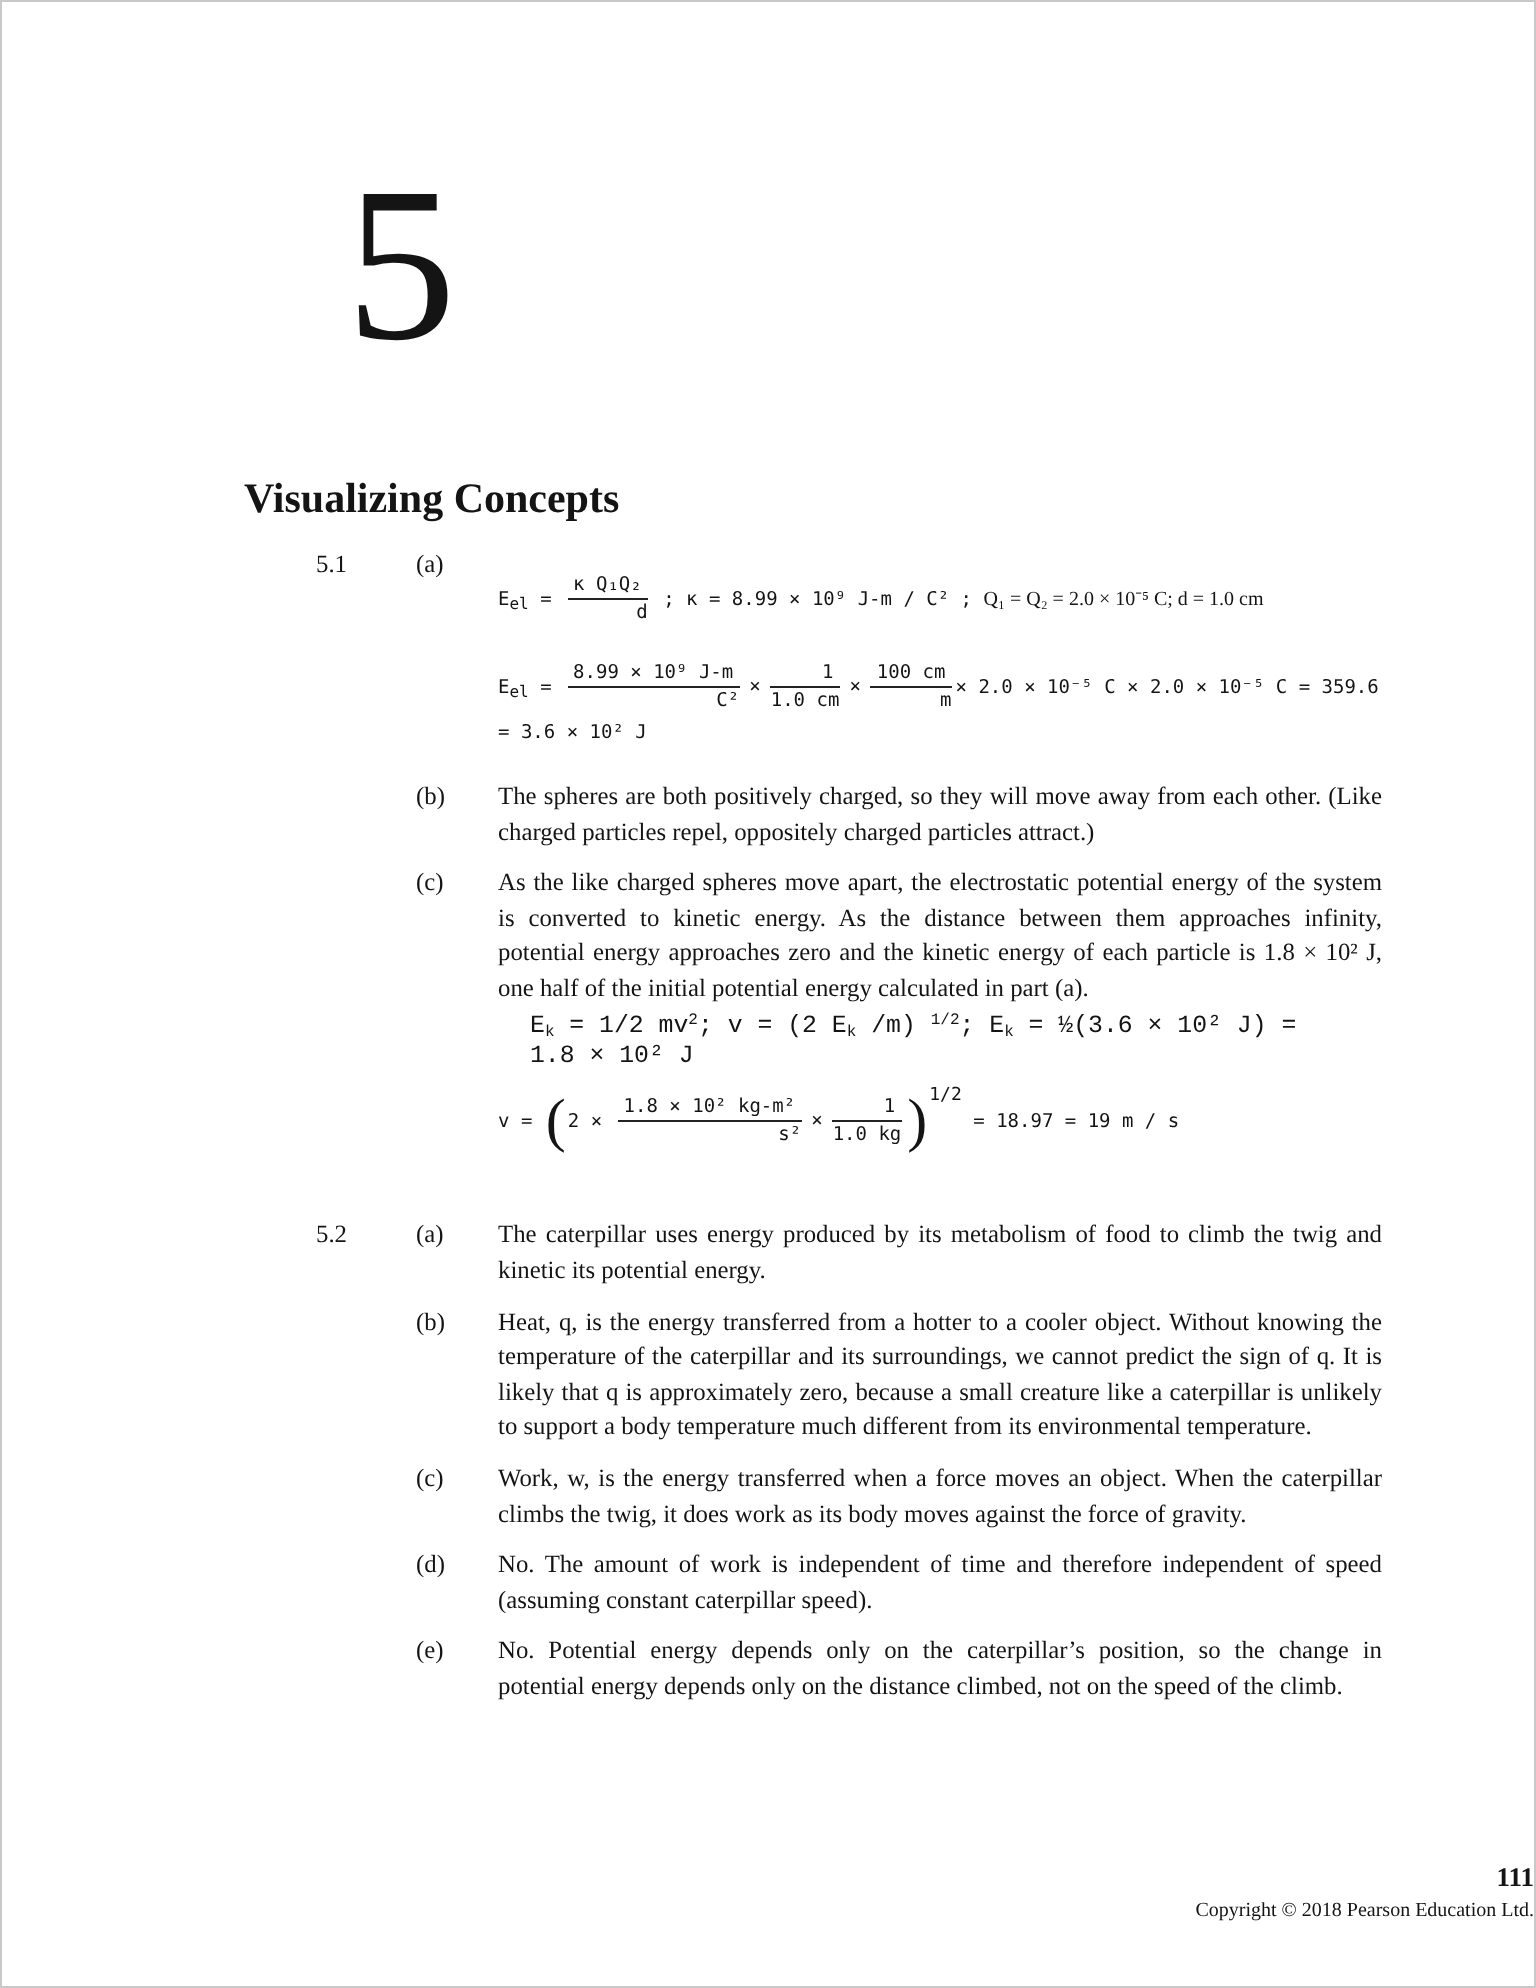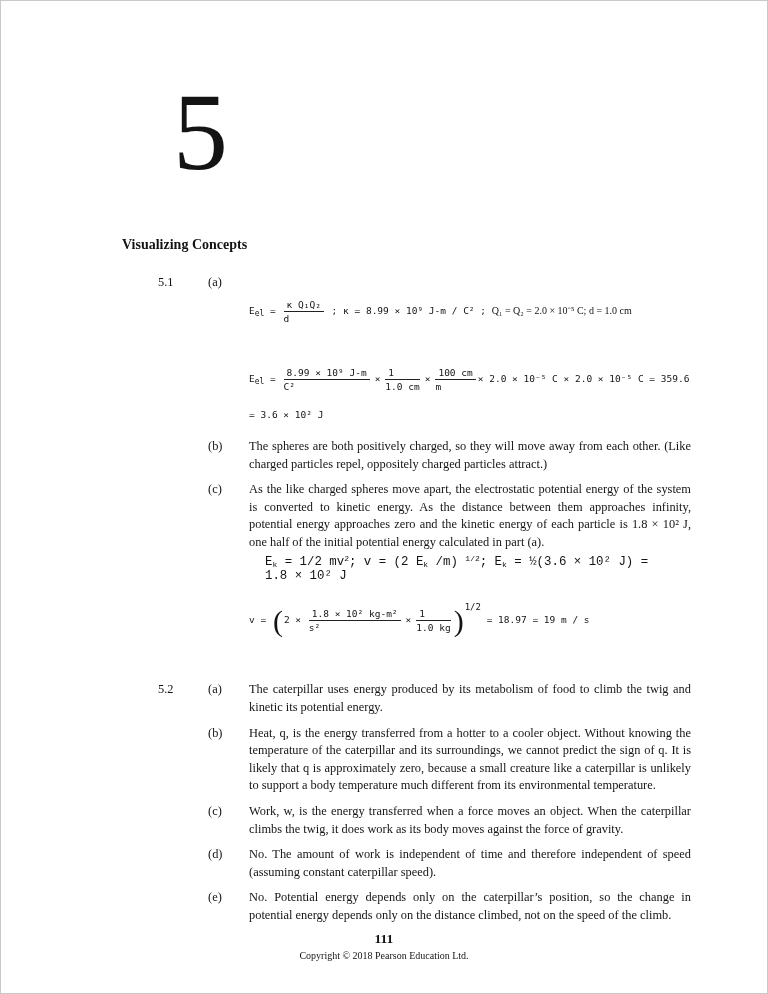--- a/index.html
+++ b/index.html
@@ -5,44 +5,44 @@
   html, body { margin: 0; padding: 0; }
   body { background: #9a9a9a; font-family: "Liberation Serif", serif; }
   .page {
     position: relative; width: 768px; height: 994px; margin: 0 auto;
     background: #ffffff; border: 1px solid #c9c9c9; box-sizing: border-box;
     color: #141414; overflow: hidden;
   }
   .chapter { position: absolute; top: 76px; left: 172px; display: flex; align-items: baseline; }
   .chapter-number { font-size: 110px; line-height: 1; font-weight: 400; }
   .chapter-title { font-size: 35px; font-weight: 700; margin-left: 55px; letter-spacing: 0.5px; }
-  .section-heading { position: absolute; top: 236px; left: 121px; font-size: 14px; font-weight: 700; }
+  .section-heading { position: absolute; top: 236px; left: 121px; font-size: 21px; font-weight: 700; }
   .content { position: absolute; top: 273px; left: 121px; width: 569px; }
   .prob { display: flex; }
   .prob + .prob { margin-top: 14px; justify-content: center; }
   .pnum { flex: none; width: 50px; font-size: 12.4px; padding-top: 1px; margin-left: 36px; }
   .parts { flex: 1; min-width: 0; }
   .part { display: flex; margin-bottom: 8px; }
   .plabel { flex: none; width: 41px; font-size: 12.4px; padding-top: 1px; }
   .pbody { flex: 1; min-width: 0; }
   .ptext { font-size: 12.4px; line-height: 1.42; text-align: justify; margin: 0; }
   i { font-style: italic; }
   .eq { margin: 9px 0 10px; font-size: 9.5px; line-height: 1.2; }
   .mono { font-family: "DejaVu Sans Mono", monospace; }
   .serif-seg { font-family: "Liberation Serif", serif; font-size: 10px; }
   .serif-eq { font-family: Liberation Mono, monospace; font-size: 12.4px; margin: 2px 16px 9px; }
-  .frac { display: inline-block; vertical-align: middle; text-align: left; margin: 16px 2px; }
+  .frac { display: inline-block; vertical-align: middle; text-align: right; margin: 4px 2px; }
   .frac .num { display: block; padding: 0 3px 1px; border-bottom: 1px solid #222; }
   .frac .den { display: block; padding-top: 1px; }
   sub { font-size: 8px; vertical-align: -2px; }
   sup { font-size: 8px; vertical-align: 4px; }
   .times { margin: 0 3px; }
   .bigp { font-size: 30px; font-weight: 300; vertical-align: middle; line-height: 1; margin: 0 1px; font-family: "Liberation Serif", serif; }
   .exp { font-size: 9px; position: relative; top: -13px; }
-  .footer { position: absolute; left: 0; right: 0; bottom: 32px; text-align: center; }
+  .footer { position: absolute; left: 0; right: 0; bottom: 32px; text-align: right; }
   .page-number { font-size: 13.5px; font-weight: 700; margin-bottom: 3px; }
   .copyright { font-size: 10px; }
 </style>
 </head>
 <body>
 
 <div class="page">
 
   <div class="chapter">
     <div class="chapter-number">5</div>

